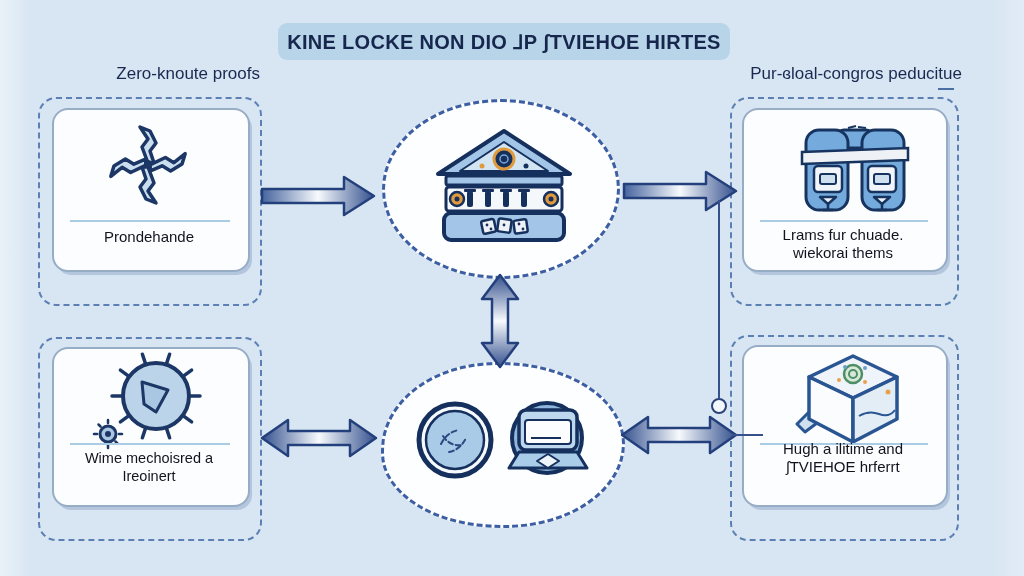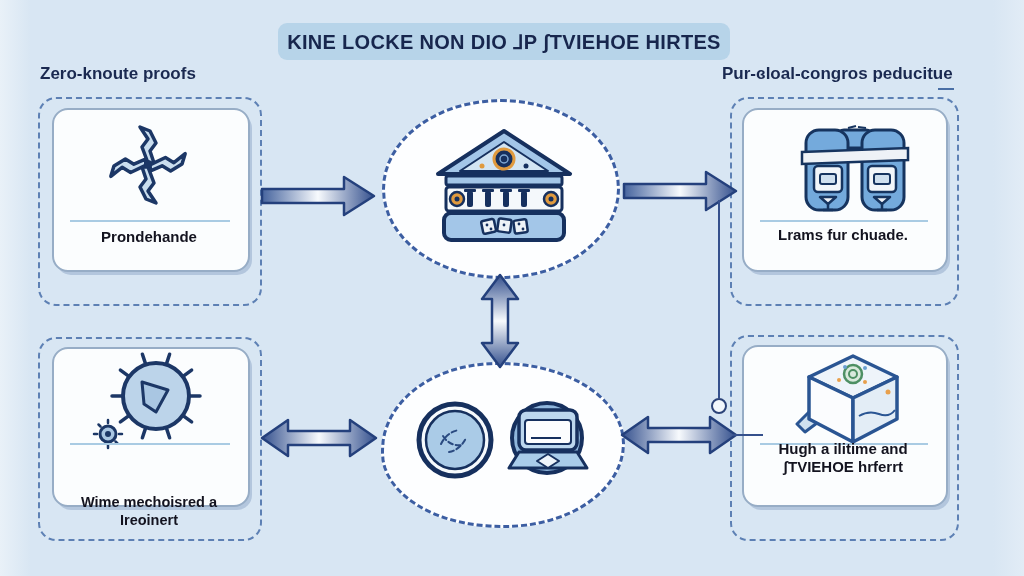--- a/index.html
+++ b/index.html
@@ -2,45 +2,45 @@
 <html><head>
 <meta charset="utf-8">
 <style>
   html,body{margin:0;padding:0;background:#c9d8e8;}
   .canvas{position:relative;width:1024px;height:576px;overflow:hidden;
     background:linear-gradient(90deg,#e9f1f8 0%,#d8e6f3 3%,#d8e6f3 97%,#e2ecf6 100%);
     font-family:"Liberation Sans",sans-serif;}
   .title-bar{position:absolute;left:278px;top:23px;width:452px;height:37px;background:#b7d4e9;
     display:flex;align-items:center;justify-content:center;font-weight:bold;font-size:20px;
     color:#17264d;letter-spacing:.3px;white-space:nowrap;border-radius:9px;}
-  .col-header{position:absolute;font-weight:bold;font-size:17px;color:#1a2950;text-align:left;white-space:nowrap;}
+  .col-header{position:absolute;font-weight:normal;font-size:17px;color:#1a2950;text-align:right;white-space:nowrap;}
   .col-header.left{left:40px;top:64px;width:220px;}
   .col-header.right{left:722px;top:64px;width:240px;}
   .underline-mark{position:absolute;left:938px;top:88px;width:16px;height:2px;background:#4a6fa5;}
   .dashed-box{position:absolute;border:2px dashed #5d80b4;border-radius:18px;}
   .db-tl{left:38px;top:97px;width:220px;height:205px;}
   .db-tr{left:730px;top:97px;width:225px;height:205px;}
   .db-bl{left:38px;top:337px;width:220px;height:200px;}
   .db-br{left:730px;top:335px;width:225px;height:202px;}
   .white-box{position:absolute;background:#fbfdfe;border:2px solid #97adc6;border-radius:16px;
     box-shadow:3px 4px 0 -1px #b3c6dd;}
   .wb-tl{left:52px;top:108px;width:194px;height:160px;}
   .wb-tr{left:742px;top:108px;width:202px;height:160px;}
   .wb-bl{left:52px;top:347px;width:194px;height:156px;}
   .wb-br{left:742px;top:345px;width:202px;height:158px;}
   .divider{position:absolute;height:2px;background:#a9cbe3;}
   .dv-tl{left:70px;top:220px;width:160px;}
   .dv-tr{left:760px;top:220px;width:168px;}
   .dv-bl{left:70px;top:443px;width:160px;}
   .dv-br{left:760px;top:443px;width:168px;}
-  .box-label{position:absolute;text-align:center;font-weight:bold;color:#13131f;
+  .box-label{position:absolute;text-align:center;font-weight:normal;color:#13131f;
     font-size:15px;line-height:18px;}
   .lb-tl{left:52px;top:228px;width:194px;}
   .lb-tr{left:742px;top:226px;width:202px;}
-  .lb-bl{left:46px;top:449px;width:206px;font-size:14.5px;margin-top:44px;}
+  .lb-bl{left:46px;top:449px;width:206px;font-size:14.5px;}
   .lb-br{left:742px;top:440px;width:202px;}
   .node{position:absolute;background:#fdfeff;border:3px dashed #3c5ea2;border-radius:50%;}
   .node-top{left:382px;top:99px;width:232px;height:174px;}
   .node-bottom{left:381px;top:362px;width:238px;height:160px;
     border-radius:48% 52% 50% 50%/54% 50% 52% 46%;}
   .abs{position:absolute;}
   .conn-line{position:absolute;left:718px;top:200px;width:2px;height:198px;background:#35508c;}
   .conn-stub{position:absolute;left:733px;top:434px;width:30px;height:2px;background:#35508c;}
   .conn-circle{position:absolute;left:711px;top:398px;width:12px;height:12px;border:2.5px solid #2c4378;
     border-radius:50%;background:#f2f7fc;}
@@ -205,20 +205,21 @@
   <div class="divider dv-tl"></div>
   <div class="divider dv-tr"></div>
   <div class="divider dv-bl"></div>
   <div class="divider dv-br"></div>
 
   <div class="box-label lb-tl">
     <div>Prondehande</div>
   </div>
   <div class="box-label lb-tr">
     <div>Lrams fur chuade.</div>
+    <div>wiekorai thems</div>
   </div>
   <div class="box-label lb-bl">
     <div>Wime mechoisred a</div>
     <div>Ireoinert</div>
   </div>
   <div class="box-label lb-br">
     <div>Hugh a ilitime and</div>
     <div>ʃTVIEHOE hrferrt</div>
   </div>
 

